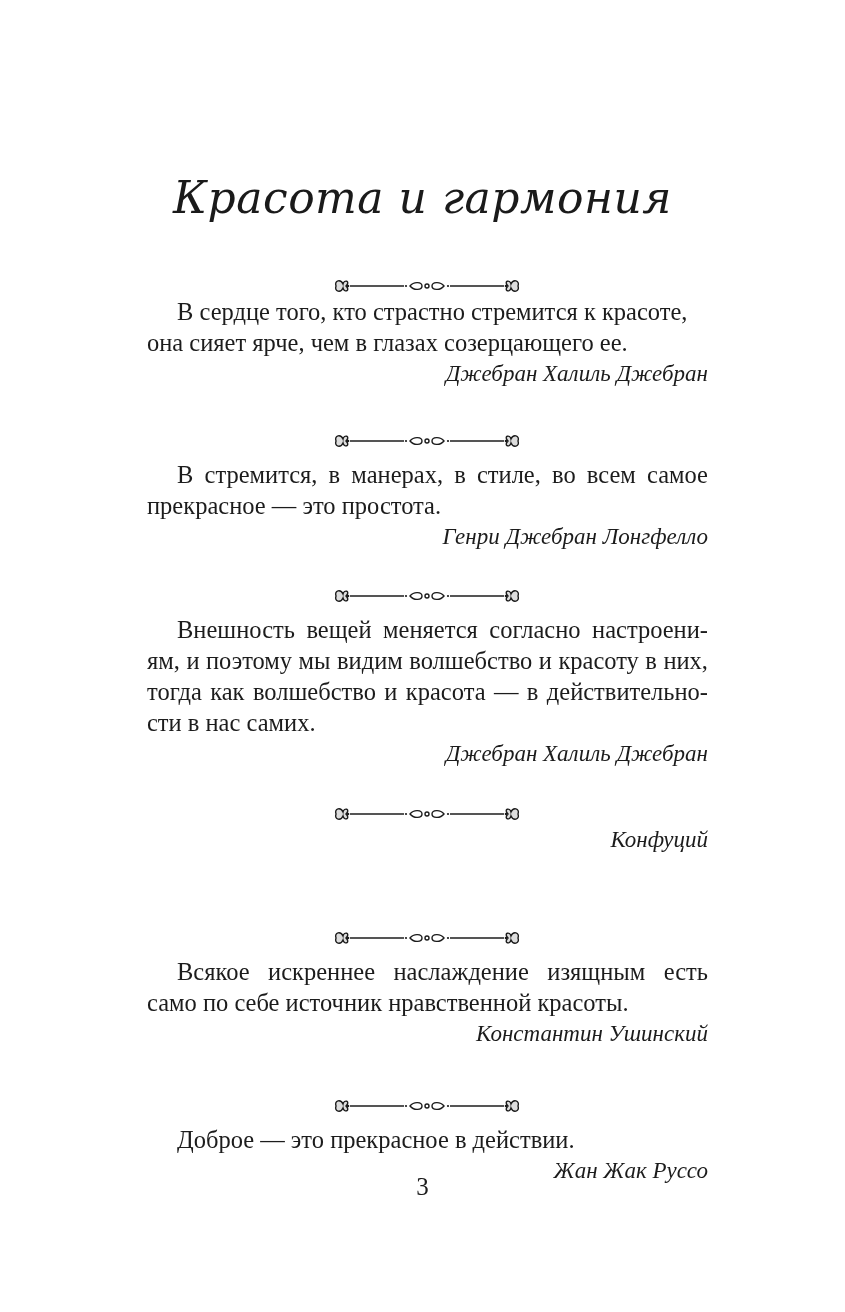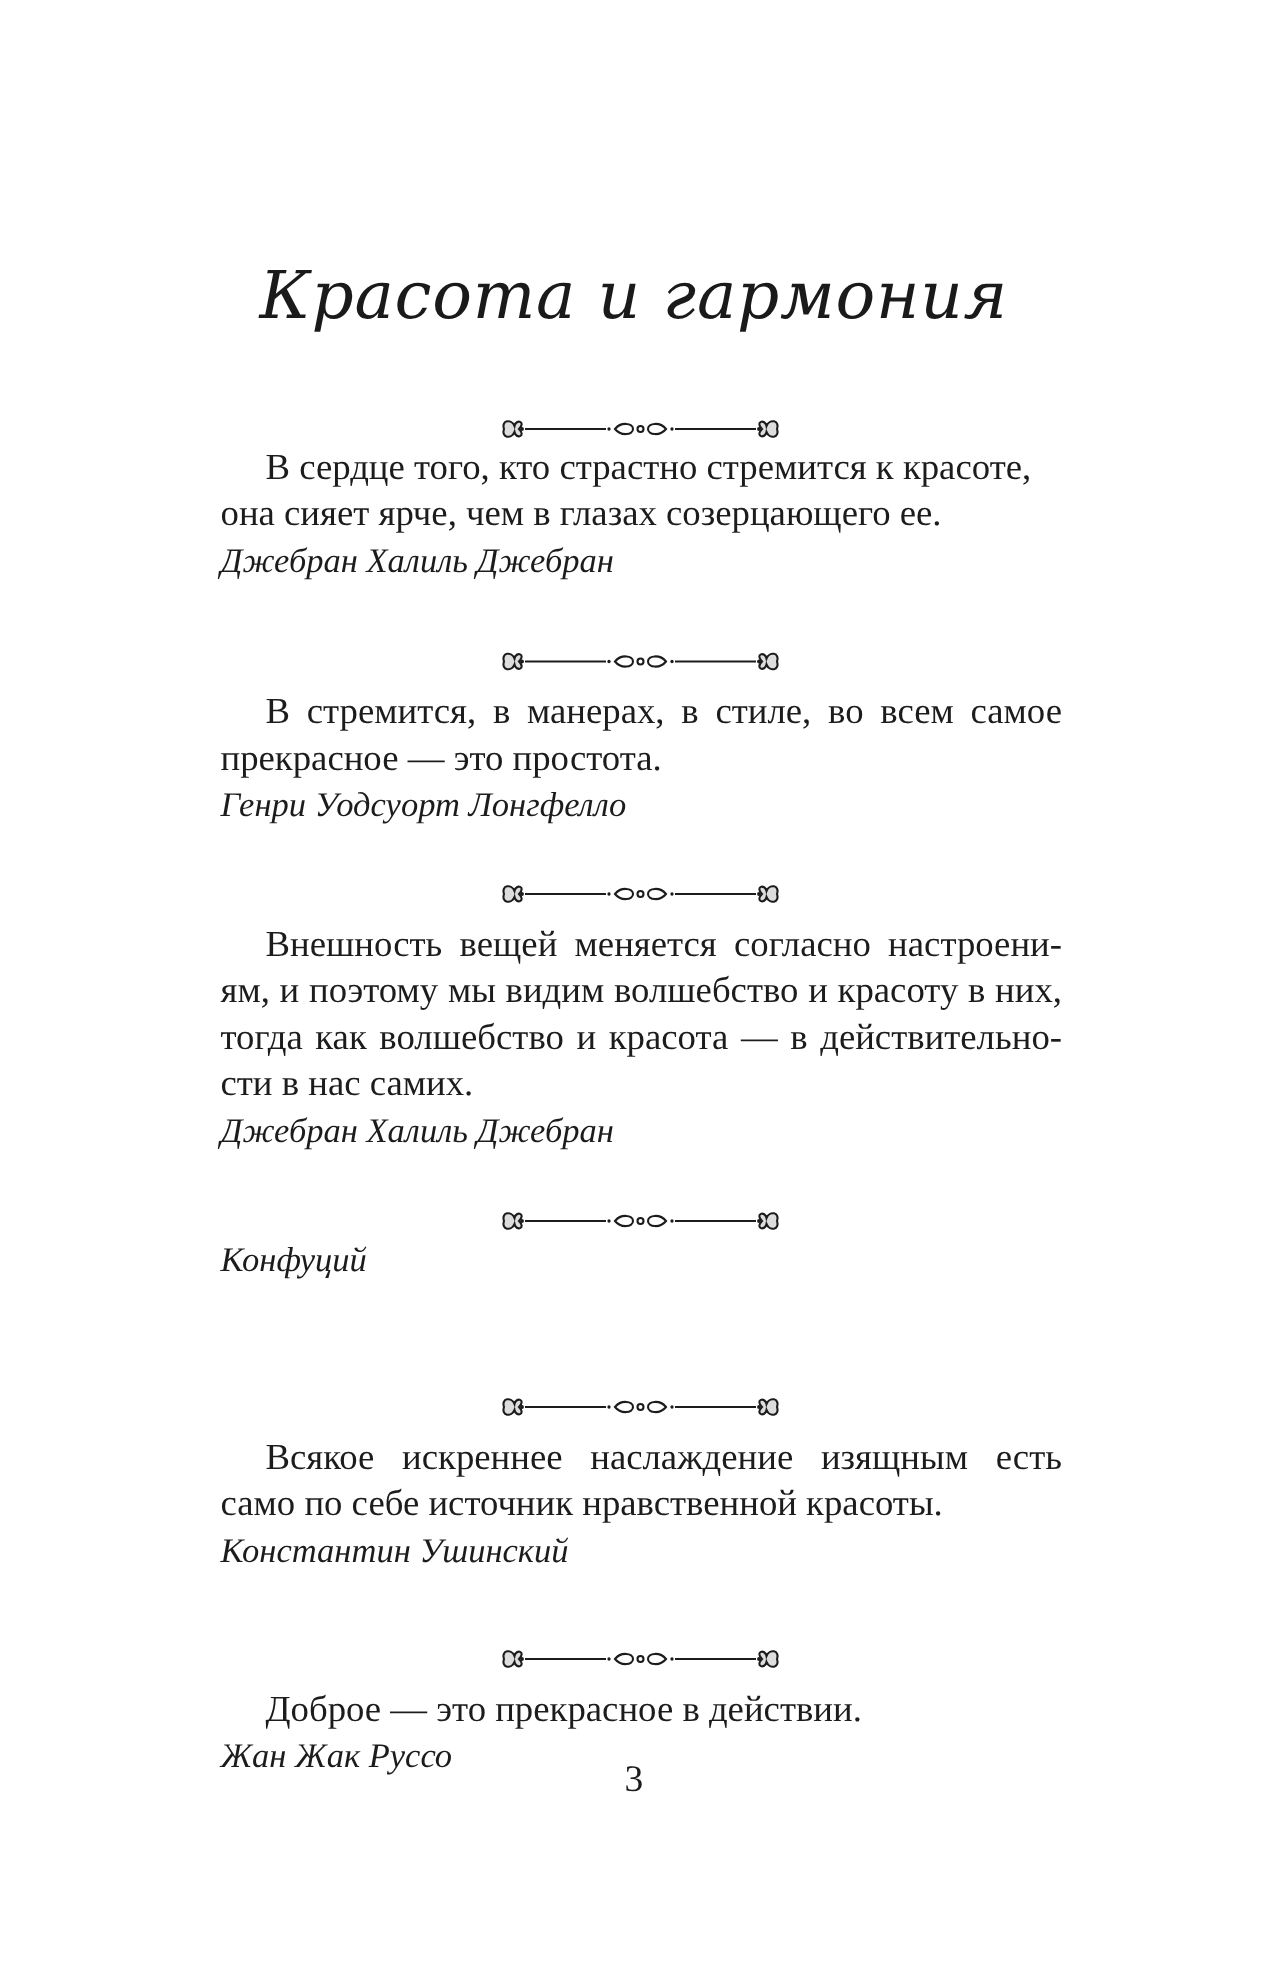--- a/index.html
+++ b/index.html
@@ -15,21 +15,21 @@
   .divider svg { position: absolute; left: 185px; top: 0; }
   .quote {
     font-family: "Liberation Serif", serif; font-size: 24.5px; line-height: 31px;
     text-align: justify; text-align-last: left; color: #1c1c1c; margin: 0;
   }
   .quote .line { display: block; }
   .quote .line.justify { text-align: justify; text-align-last: justify; }
   .quote .line.first { text-indent: 30px; }
   .author {
     font-family: "Liberation Serif", serif; font-style: italic; font-size: 23px;
-    line-height: 31px; color: #1c1c1c; margin: 0;
+    line-height: 31px; text-align: right; color: #1c1c1c; margin: 0;
   }
   .page-number {
     position: absolute; left: 0; width: 845px; top: 1172px; text-align: center;
     font-family: "Liberation Serif", serif; font-size: 25px; line-height: 30px; color: #1c1c1c;
   }
 </style>
 </head>
 <body>
 
 <div class="page">
@@ -80,21 +80,21 @@
             <circle cx="174" cy="10" r="1.3"></circle>
             <circle cx="74" cy="10" r="1.1"></circle>
             <circle cx="116" cy="10" r="1.1"></circle>
           </g>
         </svg>
     </div>
     <p class="quote" style="margin-top:8px;">
       <span class="line first justify">В стремится, в манерах, в стиле, во всем самое</span>
       <span class="line">прекрасное — это простота.</span>
     </p>
-    <p class="author">Генри Уодсуорт Лонгфелло</p>
+    <p class="author">Генри Джебран Лонгфелло</p>
   </div>
 
   <div class="block" style="top:586px;">
     <div class="divider">
       <svg width="190" height="20" viewBox="0 0 190 20">
           <g fill="none" stroke="#1c1c1c" stroke-width="1.4">
             <path d="M4 10 C2 4,9 3,11 8 C12 3,19 5,14 10 C19 15,12 17,11 12 C9 17,2 16,4 10Z" fill="#1c1c1c" fill-opacity="0.15"></path>
             <path d="M186 10 C188 4,181 3,179 8 C178 3,171 5,176 10 C171 15,178 17,179 12 C181 17,188 16,186 10Z" fill="#1c1c1c" fill-opacity="0.15"></path>
             <line x1="18" y1="10" x2="72" y2="10"></line>
             <line x1="118" y1="10" x2="172" y2="10"></line>

